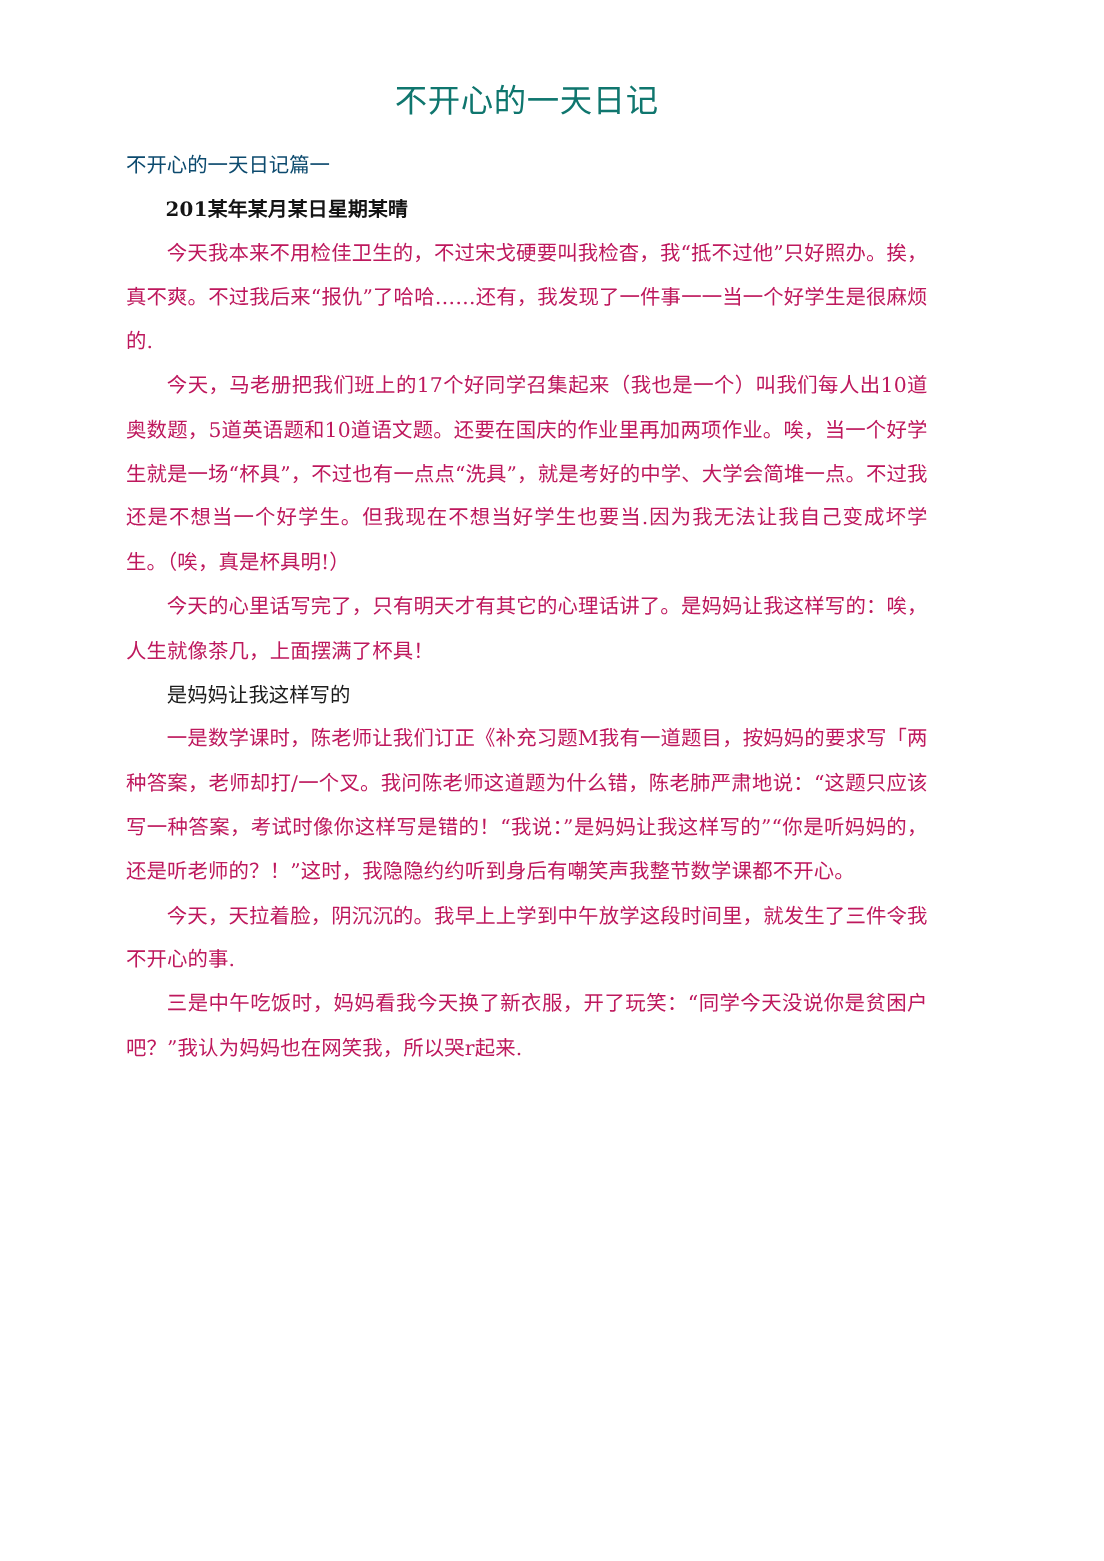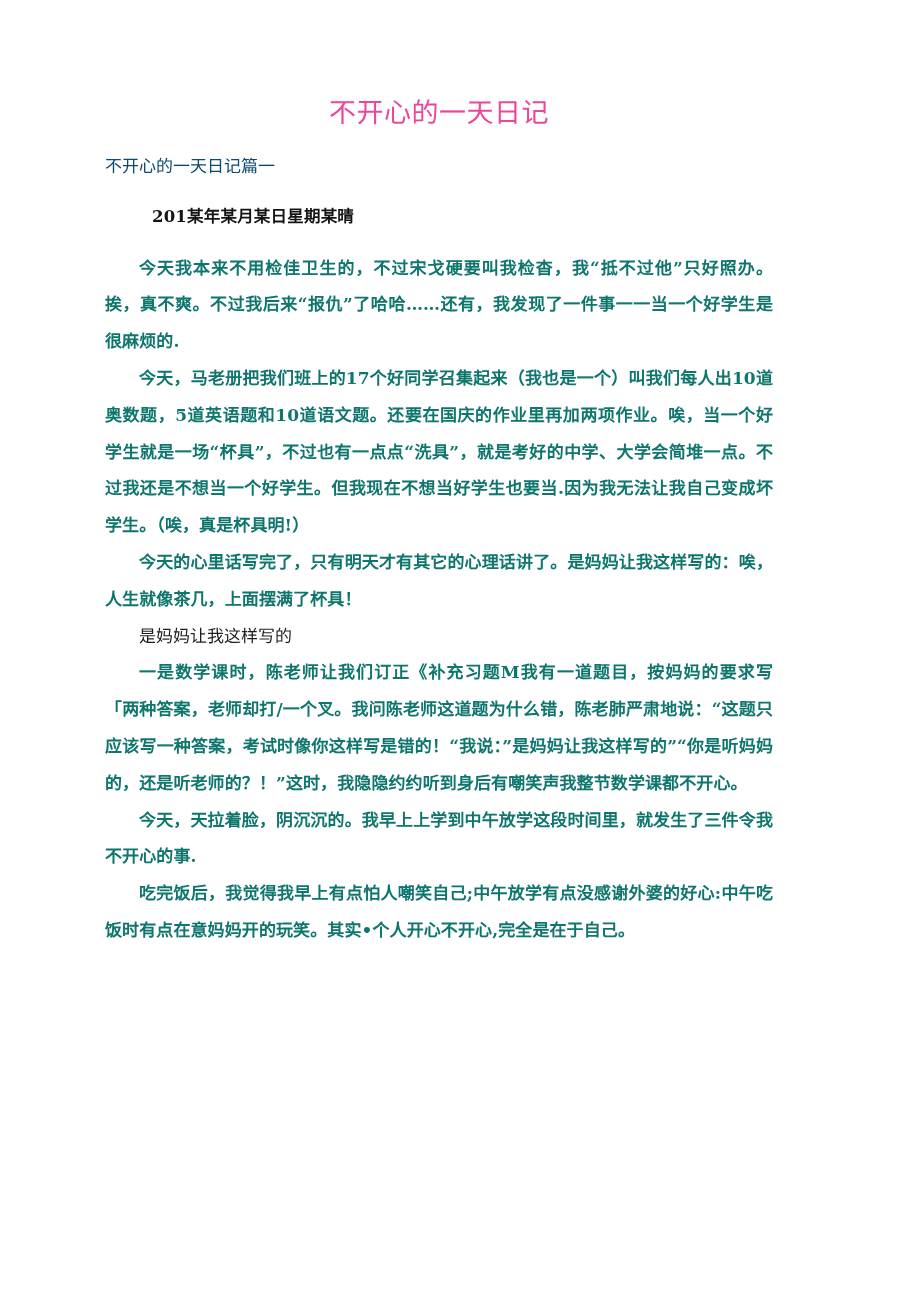--- a/index.html
+++ b/index.html
@@ -33,37 +33,36 @@
   }
 
   
   .doc-title {
     font-family: "DejaVu Sans", "Liberation Sans", sans-serif;
     font-size: 27px;
     font-weight: 400;
     line-height: 34px;
     text-align: center;
     letter-spacing: 0.5px;
-    color: #ec4899;
+    color: #0f766e;
     margin: 0;
-    padding-top: 96px;
+    padding-top: 68px;
     padding-bottom: 0;
   }
 
   
   .para {
     font-size: 17px;
     line-height: 36.8px;
     text-align: justify;
     text-justify: inter-ideograph;
     margin: 0;
-    color: #0f766e;
+    color: #be185d;
     letter-spacing: 0.1px;
     word-break: break-all;
-    font-weight: bold;
   }
 
   
   .sec-head {
     font-size: 17px;
     line-height: 36.8px;
     margin: 0;
     color: #0c4a6e;
     text-indent: 0;
   }
@@ -74,21 +73,21 @@
     line-height: 36.8px;
     margin: 0;
     color: #1c1c1c;
     text-indent: 2em;
   }
 
   
   .date-line {
     font-size: 16.5px;
     line-height: 36.8px;
-    margin: 14px;
+    margin: 0;
     color: #141414;
     text-indent: 2em;
     font-weight: 600;
     letter-spacing: 0.2px;
   }
   .date-line .gap {
     display: inline-block;
     width: 92px;
   }
 
@@ -123,17 +122,17 @@
     <p class="para indent">今天的心里话写完了，只有明天才有其它的心理话讲了。是妈妈让我这样写的：唉，人生就像茶几，上面摆满了杯具！</p>
 
     <p class="sec-head-indent">是妈妈让我这样写的</p>
 
 
     <p class="para indent">一是数学课时，陈老师让我们订正《补充习题M我有一道题目，按妈妈的要求写「两种答案，老师却打/一个叉。我问陈老师这道题为什么错，陈老肺严肃地说：“这题只应该写一种答案，考试时像你这样写是错的！“我说：”是妈妈让我这样写的”“你是听妈妈的，还是听老师的？！”这时，我隐隐约约听到身后有嘲笑声我整节数学课都不开心。</p>
 
     <p class="para indent">今天，天拉着脸，阴沉沉的。我早上上学到中午放学这段时间里，就发生了三件令我不开心的事.</p>
 
 
+    <p class="para indent">三是中午吃饭时，妈妈看我今天换了新衣服，开了玩笑：“同学今天没说你是贫困户吧？”我认为妈妈也在网笑我，所以哭r起来.</p>
 
-    <p class="para indent">吃完饭后，我觉得我早上有点怕人嘲笑自己;中午放学有点没感谢外婆的好心:中午吃饭时有点在意妈妈开的玩笑。其实•个人开心不开心,完全是在于自己。</p>
 
   </div>
 </div>
 
 </body></html>

